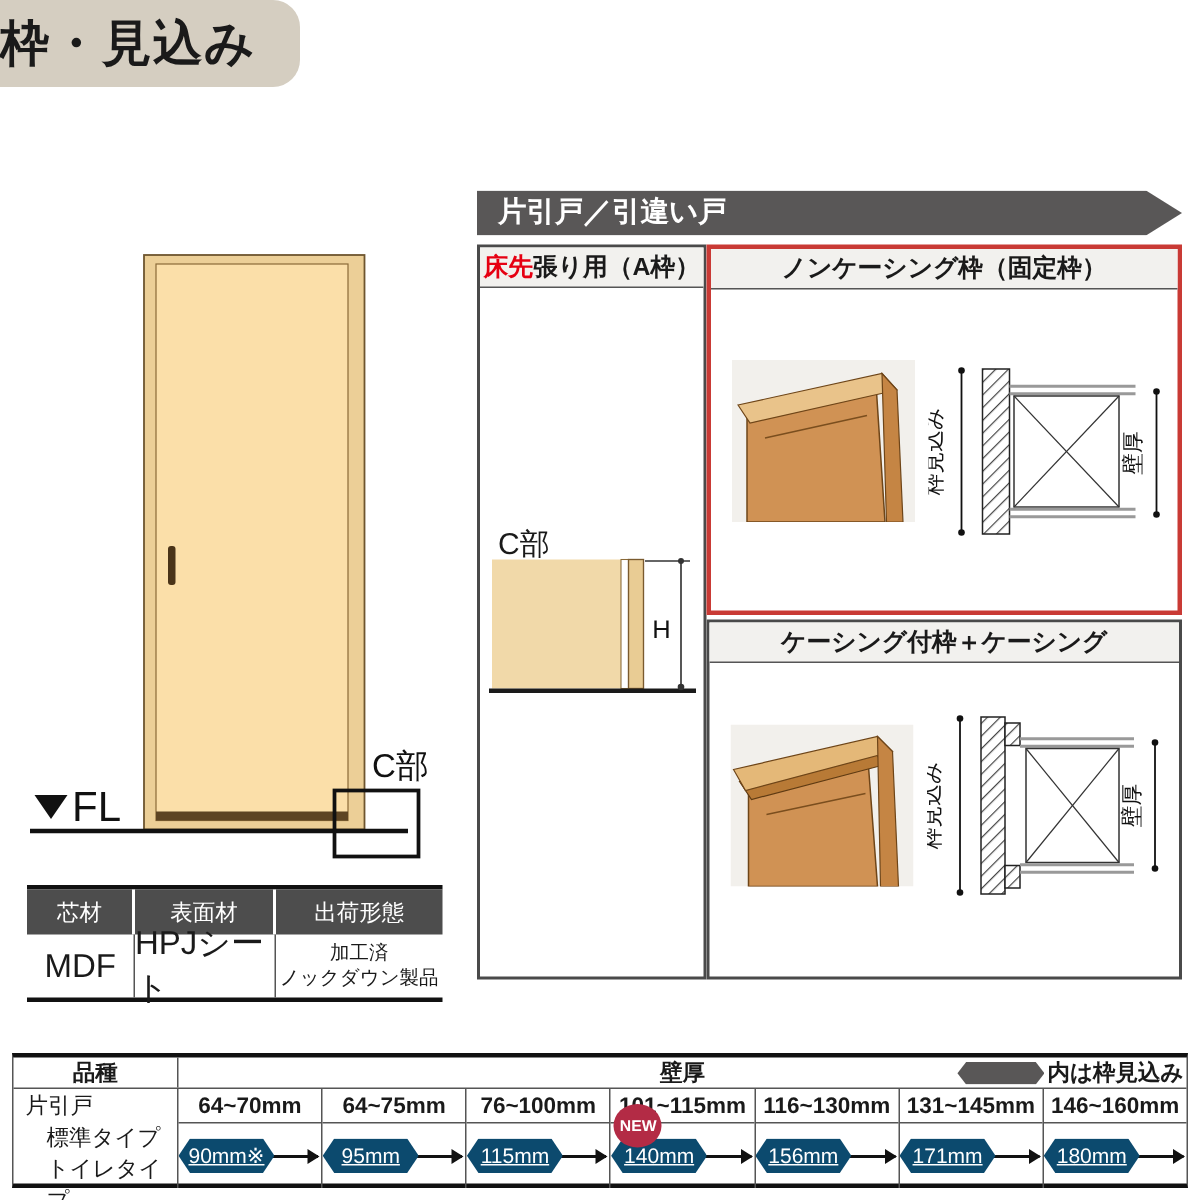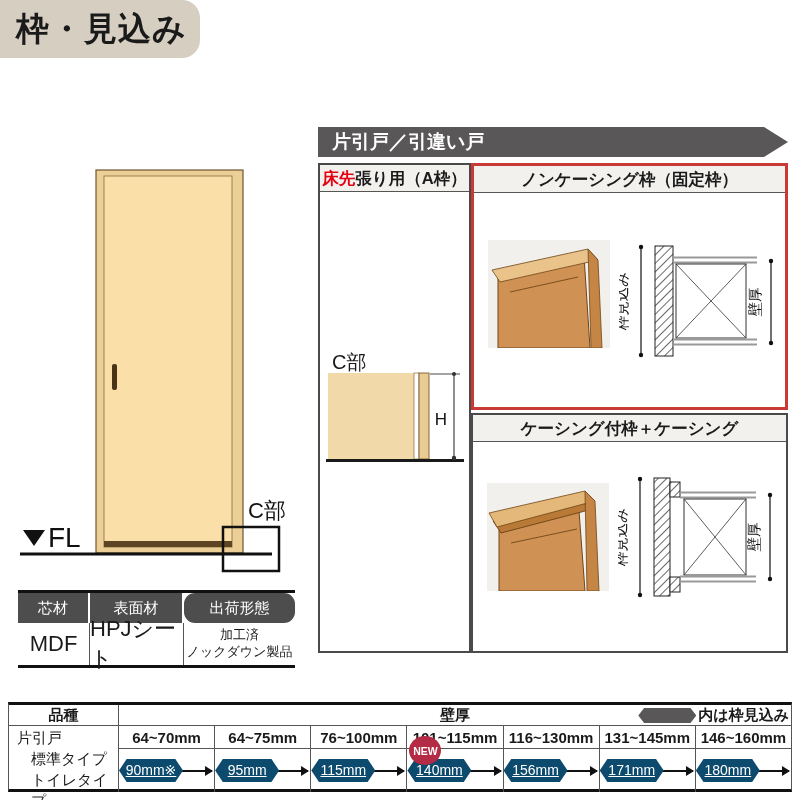--- a/index.html
+++ b/index.html
@@ -7,21 +7,21 @@
   #stage {
     position:relative; width:800px; height:800px; background:#ffffff;
     font-family:"Liberation Sans","DejaVu Sans",sans-serif; color:#1a1a1a; overflow:hidden;
   }
   .abs { position:absolute; }
 
   
   .title-badge {
     left:0; top:12; width:200px; height:58px; background:#d5cec1;
     border-radius:0 18px 18px 0; font-size:33px; font-weight:bold;
-    line-height:58px; padding-left:16px; letter-spacing:1px;
+    line-height:58px; letter-spacing:1px;
   }
 
   
   .banner {
     left:318px; top:127px; width:470px; height:30px; background:#595757;
     clip-path:polygon(0 0, calc(100% - 24px) 0, 100% 50%, calc(100% - 24px) 100%, 0 100%);
     color:#fff; font-size:19px; font-weight:bold; line-height:30px; padding-left:14px;
   }
 
   
@@ -52,21 +52,21 @@
     align-items:center; justify-content:center; border-right:2px solid #fff;
   }
   .spec .hcell:last-child { border-right:none; }
   .spec .brow { display:flex; height:42px; }
   .spec .bcell {
     display:flex; flex-direction:column; align-items:center; justify-content:center;
     font-size:22px; border-right:1px solid #555;
   }
   .spec .bcell:last-child { border-right:none; }
   .spec .small { font-size:13px; line-height:1.3; }
-  .w1 { width:72px; } .w2 { width:94px; } .w3 { width:111px;border-radius:11px; }
+  .w1 { width:72px; } .w2 { width:94px; } .w3 { width:111px; }
 
   
   .btable {
     left:8px; top:702px; width:784px; height:90px;
     border-top:3px solid #111; border-bottom:3px solid #111;
     border-left:1px solid #555; border-right:1px solid #555;
   }
   .btable .toprow { display:flex; height:21px; border-bottom:1px solid #555; }
   .kind-cell { width:110px; border-right:1px solid #555; display:flex; align-items:center; justify-content:center; font-size:15px; font-weight:600; }
   .wall-cell { flex:1; position:relative; display:flex; align-items:center; justify-content:center; font-size:15px; font-weight:600; }

